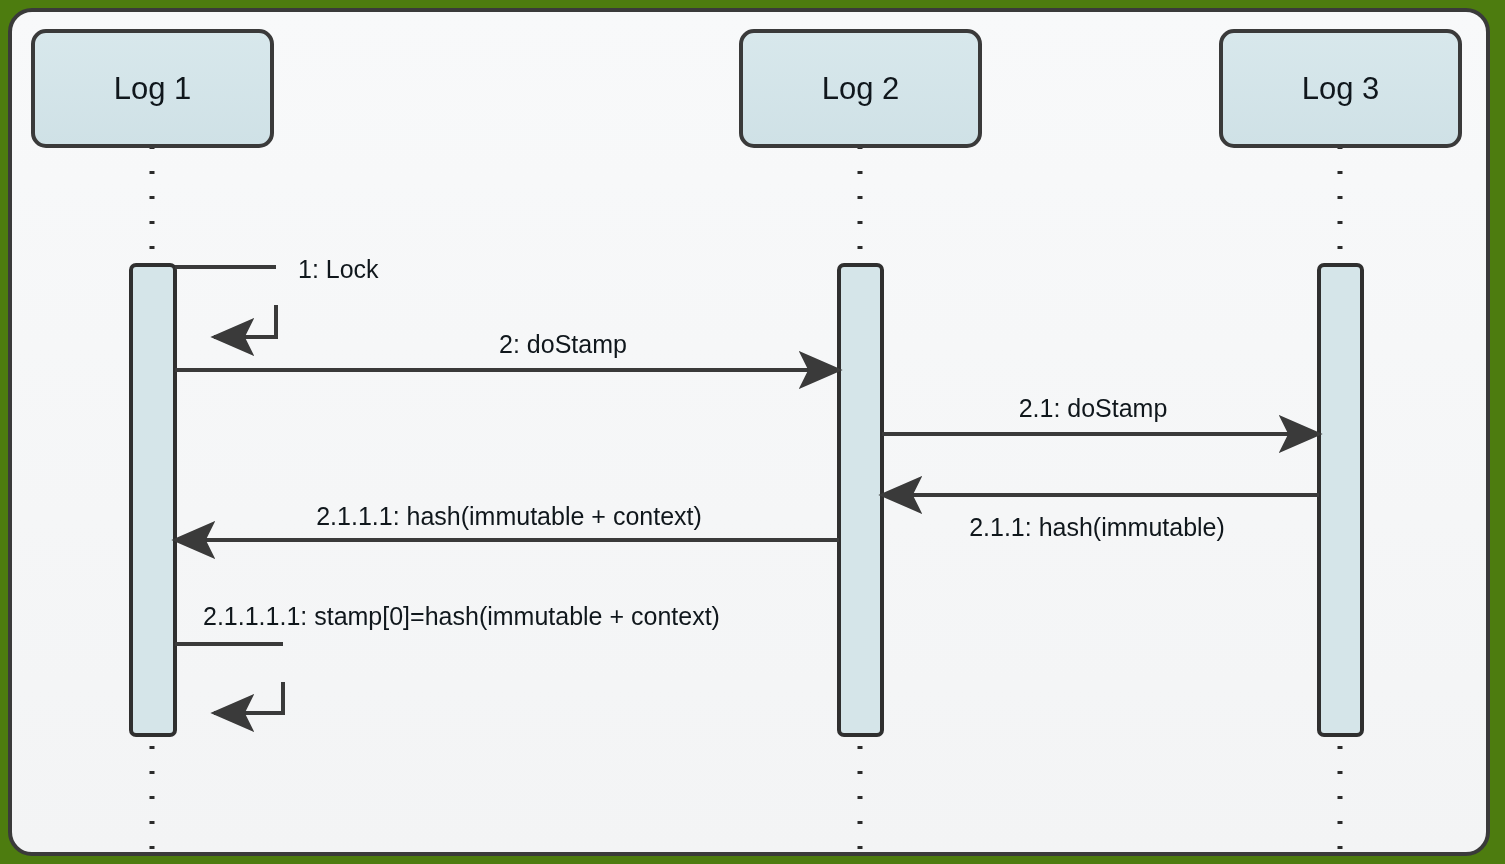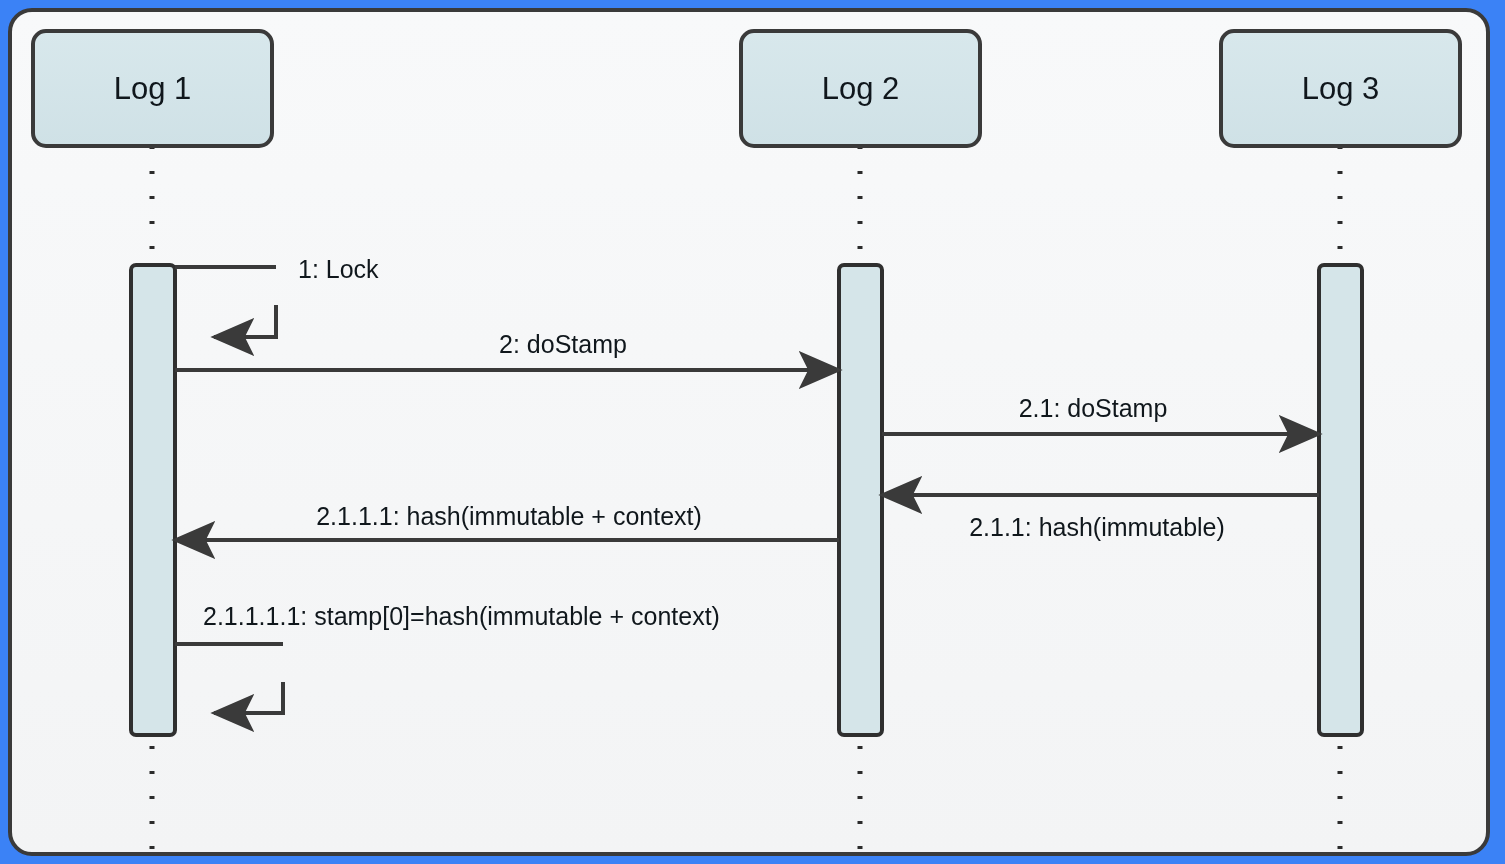--- a/index.html
+++ b/index.html
@@ -9,21 +9,21 @@
     background: #ffffff;
   }
   body {
     font-family: "Liberation Sans", sans-serif;
   }
   #diagram-root {
     position: relative;
     width: 1505px;
     height: 864px;
     overflow: hidden;
-    background: #3b82f6;
+    background: #4d7c0f;
   }
   #diagram-svg {
     display: block;
     width: 1505px;
     height: 864px;
   }
   .lifeline-title {
     font-family: "Liberation Sans", sans-serif;
     font-size: 31px;
     fill: #10171c;

